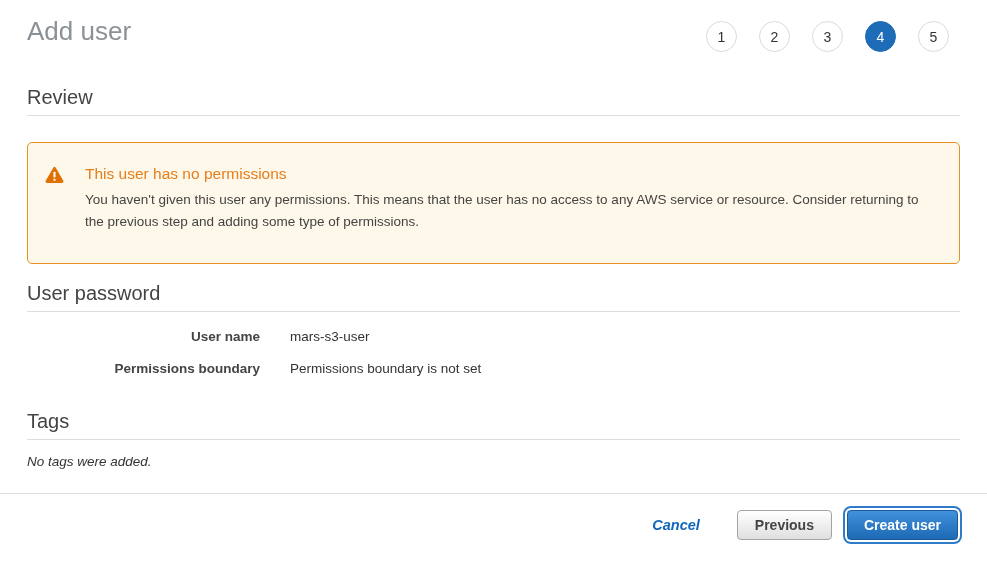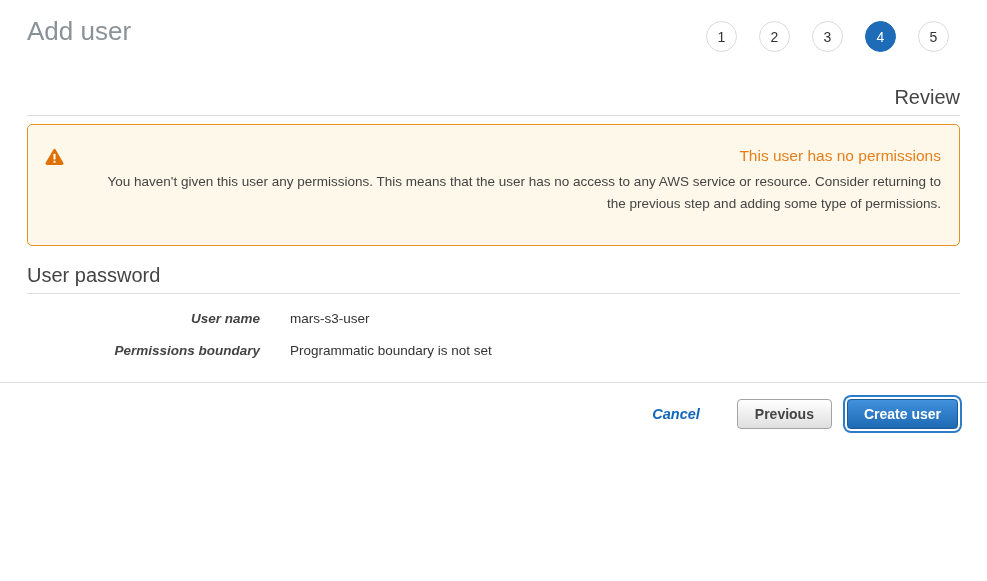--- a/index.html
+++ b/index.html
@@ -54,37 +54,36 @@
   
   .section-h {
     margin: 0;
     font-size: 20px;
     font-weight: 400;
     color: #444;
     line-height: 1.15;
     padding-bottom: 6px;
     border-bottom: 1px solid #ddd;
   }
-  .review-section { margin-top: 34px; text-align: right; }
+  .review-section { margin-top: 34px; }
   .review-desc {
     margin: 10px 0 0;
     font-size: 13.5px;
     color: #333;
   }
 
   
   .warning-box {
-    margin-top: 8px;
+    margin-top: 26px;
     display: flex;
     align-items: flex-start;
     background: #fdf8e9;
     border: 1px solid #e59123;
     border-radius: 5px;
     padding: 22px 18px 30px 17px;
-    text-align: right;
   }
   .warn-icon { flex: 0 0 auto; margin-top: 1px; }
   .warn-text { margin-left: 21px; }
   .warn-title {
     color: #e67e1b;
     font-size: 15.5px;
     margin-bottom: 6px;
   }
   .warn-body {
     font-size: 13.5px;
@@ -99,21 +98,20 @@
     display: flex;
     margin-top: 17px;
     font-size: 13.5px;
   }
   .detail-label {
     width: 233px;
     text-align: right;
     font-weight: bold;
     color: #444;
     flex: 0 0 auto;
-    font-style: italic;
   }
   .detail-value { margin-left: 30px; color: #333; }
 
   
   .tags-section { margin-top: 34px; }
   .tags-empty {
     margin: 14px 0 0;
     font-style: italic;
     font-size: 13.5px;
     color: #333;
@@ -199,24 +197,28 @@
   </div>
 
   <div class="details-section">
     <h2 class="section-h">User password</h2>
     <div class="detail-row">
       <div class="detail-label">User name</div>
       <div class="detail-value">mars-s3-user</div>
     </div>
     <div class="detail-row">
       <div class="detail-label">Permissions boundary</div>
-      <div class="detail-value">Programmatic boundary is not set</div>
-    </div>
-  </div>
-
+      <div class="detail-value">Permissions boundary is not set</div>
+    </div>
+  </div>
+
+  <div class="tags-section">
+    <h2 class="section-h">Tags</h2>
+    <p class="tags-empty">No tags were added.</p>
+  </div>
 
 </div>
 
 <hr class="footer-divider">
 
 <div class="footer">
   <a class="cancel-link">Cancel</a>
   <button class="btn btn-secondary">Previous</button>
   <button class="btn btn-primary">Create user</button>
 </div>

